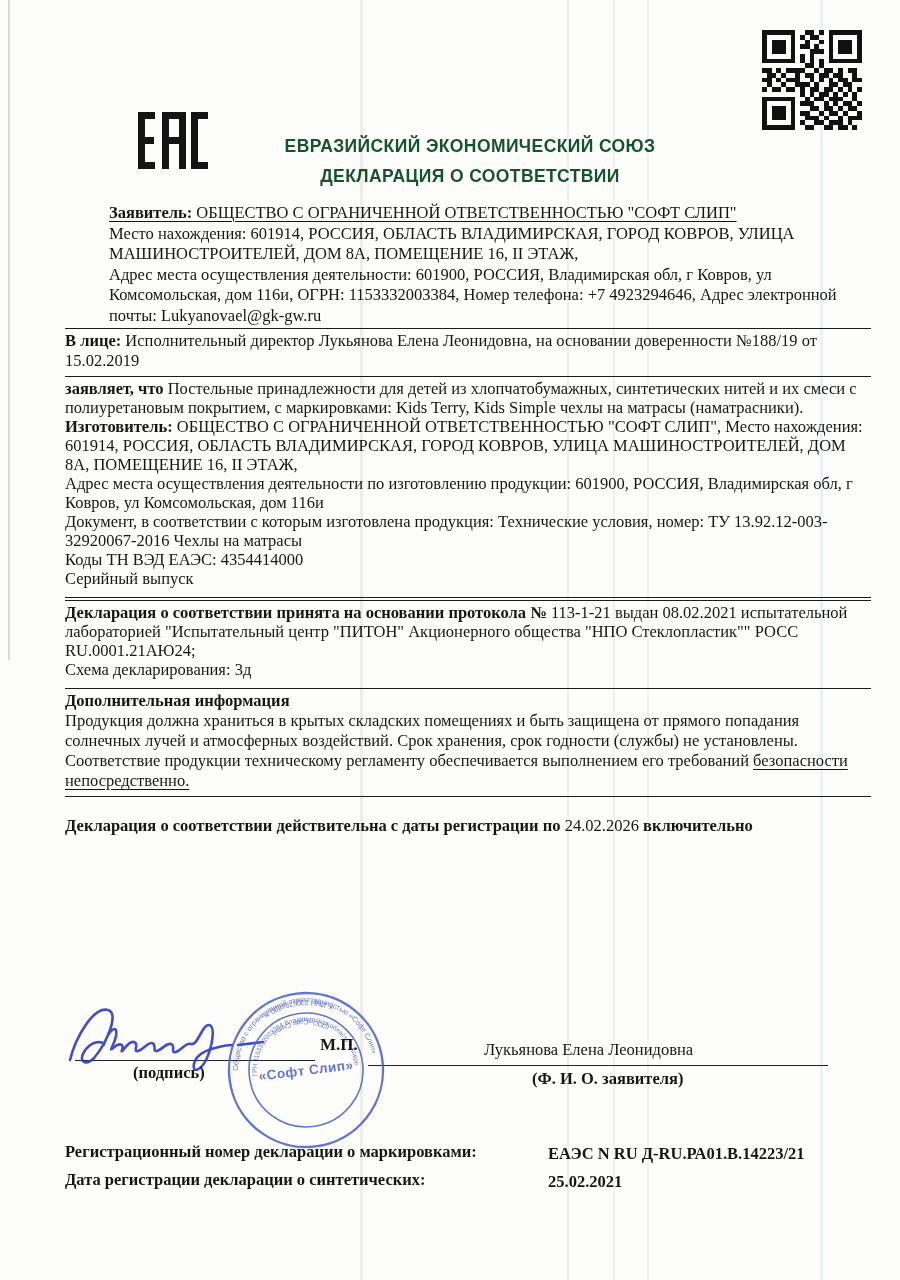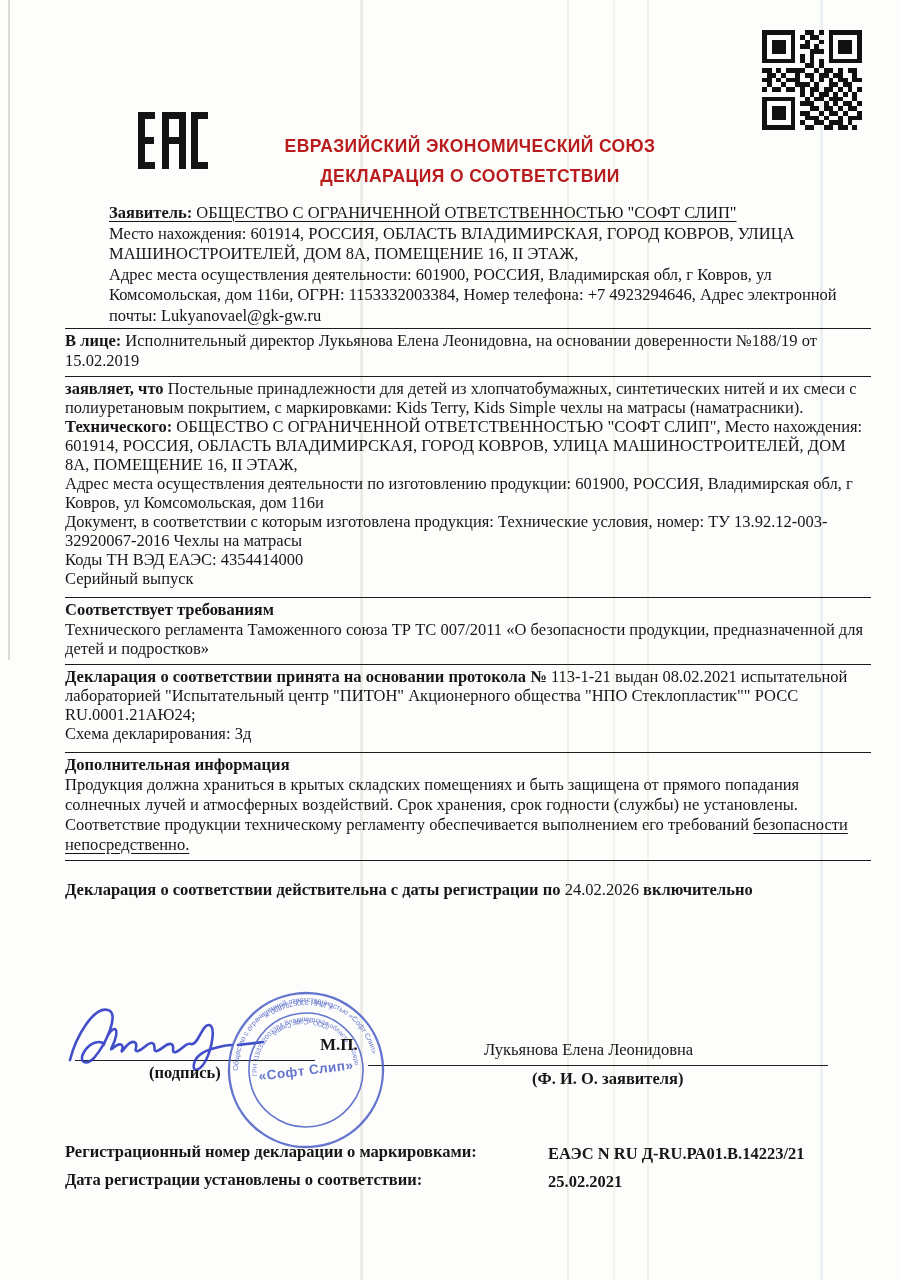--- a/index.html
+++ b/index.html
@@ -5,21 +5,21 @@
   html,body{margin:0;padding:0;background:#e8e8e6;}
   #page{position:relative;width:900px;height:1280px;background:#fdfdfb;overflow:hidden;
         font-family:"Liberation Serif","DejaVu Serif",serif;color:#161616;}
   
   .streak{position:absolute;top:0;height:1280px;pointer-events:none;}
   #edge-line{position:absolute;left:8px;top:0;width:2px;height:660px;background:#dddbd4;}
   
   #eac-logo{position:absolute;left:138px;top:112px;width:70px;height:57px;}
   .title{position:absolute;left:40px;width:860px;text-align:center;
          font-family:"Liberation Sans","DejaVu Sans",sans-serif;font-weight:bold;
-         font-size:17.5px;letter-spacing:.4px;color:#b91c1c;}
+         font-size:17.5px;letter-spacing:.4px;color:#14532d;}
   #title1{top:136px;}
   #title2{top:166px;}
   #qr{position:absolute;left:762px;top:30px;width:100px;height:100px;}
   
   #doc-body{position:absolute;left:65px;top:203px;width:806px;}
   .para{margin:0;}
   .rule{border-top:1.6px solid #1c1c1c;margin:2px 0 2px 0;}
   .sec1 .para{line-height:20.5px;margin-left:44px;}
   .sec2 .para{line-height:20px;}
   .sec2{padding-bottom:3px;}
@@ -32,21 +32,21 @@
   .sec6 .para{line-height:20px;}
   .sec6{padding-bottom:3px;font-family:Liberation Serif, serif;}
   .sec7 .para{line-height:20px;margin-top:19px;}
   .b{font-weight:bold;}
   .u{text-decoration:underline;text-underline-offset:3px;}
   #doc-body{font-size:16.5px;}
   
   #signature-svg{position:absolute;left:60px;top:998px;width:235px;height:90px;z-index:4;}
   #line-left{position:absolute;left:75px;top:1060px;width:240px;border-top:1.7px solid #222;z-index:3;}
   #line-right{position:absolute;left:368px;top:1065px;width:460px;border-top:1.7px solid #222;z-index:3;}
-  #podpis{position:absolute;left:149px;top:1063px;font-weight:bold;font-size:16.5px;z-index:6;}
+  #podpis{position:absolute;left:133px;top:1063px;font-weight:bold;font-size:16.5px;z-index:6;}
   #mp{position:absolute;left:320px;top:1035px;font-weight:bold;font-size:17px;z-index:6;}
   #fio-name{position:absolute;left:484px;top:1040px;font-size:16.5px;z-index:6;}
   #fio-label{position:absolute;left:532px;top:1069px;font-weight:bold;font-size:16.5px;z-index:6;}
   #stamp{position:absolute;left:226px;top:990px;width:160px;height:160px;z-index:5;
          transform:rotate(-7deg);opacity:.88;}
   
   .f-label{position:absolute;left:65px;font-weight:bold;font-size:16.5px;}
   .f-value{position:absolute;left:548px;font-weight:bold;font-size:16.5px;}
   #reg-label{top:1142px;} #reg-value{top:1144px;}
   #date-label{top:1170px;} #date-value{top:1172px;}
@@ -330,31 +330,27 @@
         <div class="para"><span>Место нахождения: 601914, РОССИЯ, ОБЛАСТЬ ВЛАДИМИРСКАЯ, ГОРОД КОВРОВ, УЛИЦА МАШИНОСТРОИТЕЛЕЙ, ДОМ 8А, ПОМЕЩЕНИЕ 16, II ЭТАЖ,</span></div>
         <div class="para"><span>Адрес места осуществления деятельности: 601900, РОССИЯ, Владимирская обл, г Ковров, ул Комсомольская, дом 116и, ОГРН: 1153332003384, Номер телефона: +7 4923294646, Адрес электронной почты: Lukyanovael@gk-gw.ru</span></div>
       </div>
       <div class="rule"></div>
       <div class="sec2">
         <div class="para"><span class="b">В лице:</span><span> Исполнительный директор Лукьянова Елена Леонидовна, на основании доверенности №188/19 от 15.02.2019</span></div>
       </div>
       <div class="rule"></div>
       <div class="sec3">
         <div class="para"><span class="b">заявляет, что</span><span>   Постельные принадлежности для детей из хлопчатобумажных, синтетических нитей и их смеси с полиуретановым покрытием, с маркировками: Kids Terry, Kids Simple чехлы на матрасы (наматрасники).</span></div>
-        <div class="para"><span class="b">Технического:</span><span> ОБЩЕСТВО С ОГРАНИЧЕННОЙ ОТВЕТСТВЕННОСТЬЮ "СОФТ СЛИП", Место нахождения: 601914, РОССИЯ, ОБЛАСТЬ ВЛАДИМИРСКАЯ, ГОРОД КОВРОВ, УЛИЦА МАШИНОСТРОИТЕЛЕЙ, ДОМ 8А, ПОМЕЩЕНИЕ 16, II ЭТАЖ,</span></div>
+        <div class="para"><span class="b">Изготовитель:</span><span> ОБЩЕСТВО С ОГРАНИЧЕННОЙ ОТВЕТСТВЕННОСТЬЮ "СОФТ СЛИП", Место нахождения: 601914, РОССИЯ, ОБЛАСТЬ ВЛАДИМИРСКАЯ, ГОРОД КОВРОВ, УЛИЦА МАШИНОСТРОИТЕЛЕЙ, ДОМ 8А, ПОМЕЩЕНИЕ 16, II ЭТАЖ,</span></div>
         <div class="para"><span>Адрес места осуществления деятельности по изготовлению продукции: 601900, РОССИЯ, Владимирская обл, г Ковров, ул Комсомольская, дом 116и</span></div>
         <div class="para"><span>Документ, в соответствии с которым изготовлена продукция: Технические условия, номер: ТУ 13.92.12-003-32920067-2016 Чехлы на матрасы</span></div>
         <div class="para"><span>Коды ТН ВЭД ЕАЭС: 4354414000</span></div>
         <div class="para"><span>Серийный выпуск</span></div>
       </div>
       <div class="rule"></div>
-      <div class="sec4">
-        <div class="para"><span class="b">Соответствует требованиям</span></div>
-        <div class="para"><span>Технического регламента Таможенного союза ТР ТС 007/2011 «О безопасности продукции, предназначенной для детей и подростков»</span></div>
-      </div>
       <div class="rule"></div>
       <div class="sec5">
         <div class="para"><span class="b">Декларация о соответствии принята на основании протокола №</span><span> 113-1-21 выдан 08.02.2021 испытательной лабораторией "Испытательный центр "ПИТОН" Акционерного общества "НПО Стеклопластик"" РОСС RU.0001.21АЮ24;</span></div>
         <div class="para"><span>Схема декларирования: 3д</span></div>
       </div>
       <div class="rule"></div>
       <div class="sec6">
         <div class="para"><span class="b">Дополнительная информация</span></div>
         <div class="para"><span>Продукция должна храниться в крытых складских помещениях и быть защищена от прямого попадания солнечных лучей и атмосферных воздействий. Срок хранения, срок годности (службы) не установлены. Соответствие продукции техническому регламенту обеспечивается выполнением его требований </span><span class="u">безопасности непосредственно.</span></div>
       </div>
@@ -396,16 +392,16 @@
       <text font-size="7.2"><textPath href="#arc-outer-top" startOffset="50%" text-anchor="middle">Общество с ограниченной ответственностью «Софт Слип»</textPath></text>
       <text font-size="7.4"><textPath href="#arc-outer-bottom" startOffset="50%" text-anchor="middle">✳ ИНН 3305794890 ✳</textPath></text>
       <text font-size="6.4"><textPath href="#arc-inner-top" startOffset="50%" text-anchor="middle">ОГРН 1153332003384  Владимирская область г. Ковров</textPath></text>
       <text font-size="6.4"><textPath href="#arc-inner-bottom" startOffset="50%" text-anchor="middle">(ООО «Софт Слип»)</textPath></text>
       <text x="80" y="85" text-anchor="middle" font-size="13.5" font-weight="bold" letter-spacing=".5">«Софт Слип»</text>
     </g>
   </svg>
 
   <div id="reg-label" class="f-label">Регистрационный номер декларации о маркировками:</div>
   <div id="reg-value" class="f-value">ЕАЭС N RU Д-RU.РА01.В.14223/21</div>
-  <div id="date-label" class="f-label">Дата регистрации установлены о соответствии:</div>
+  <div id="date-label" class="f-label">Дата регистрации декларации о синтетических:</div>
   <div id="date-value" class="f-value">25.02.2021</div>
 
 </div>
 
 </body></html>

